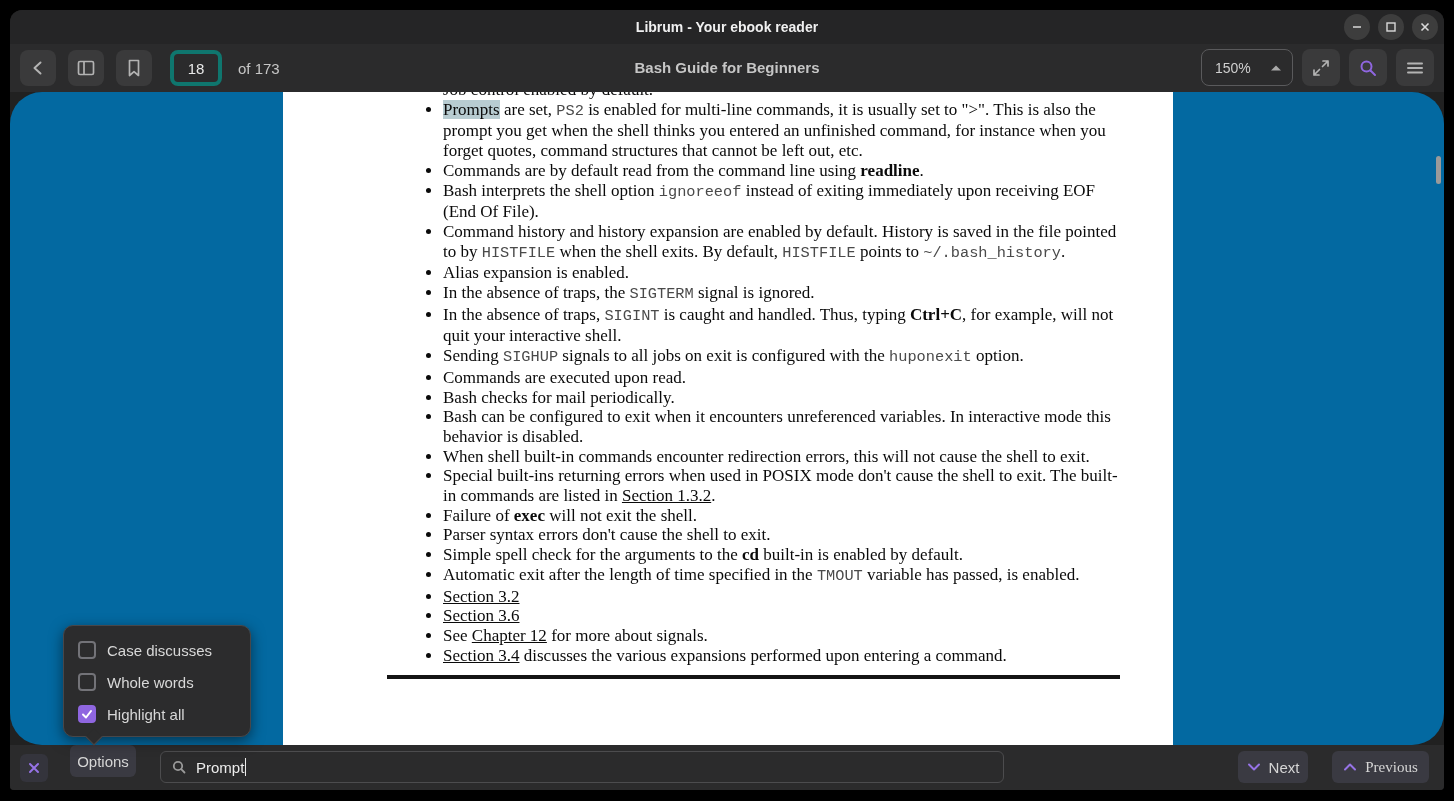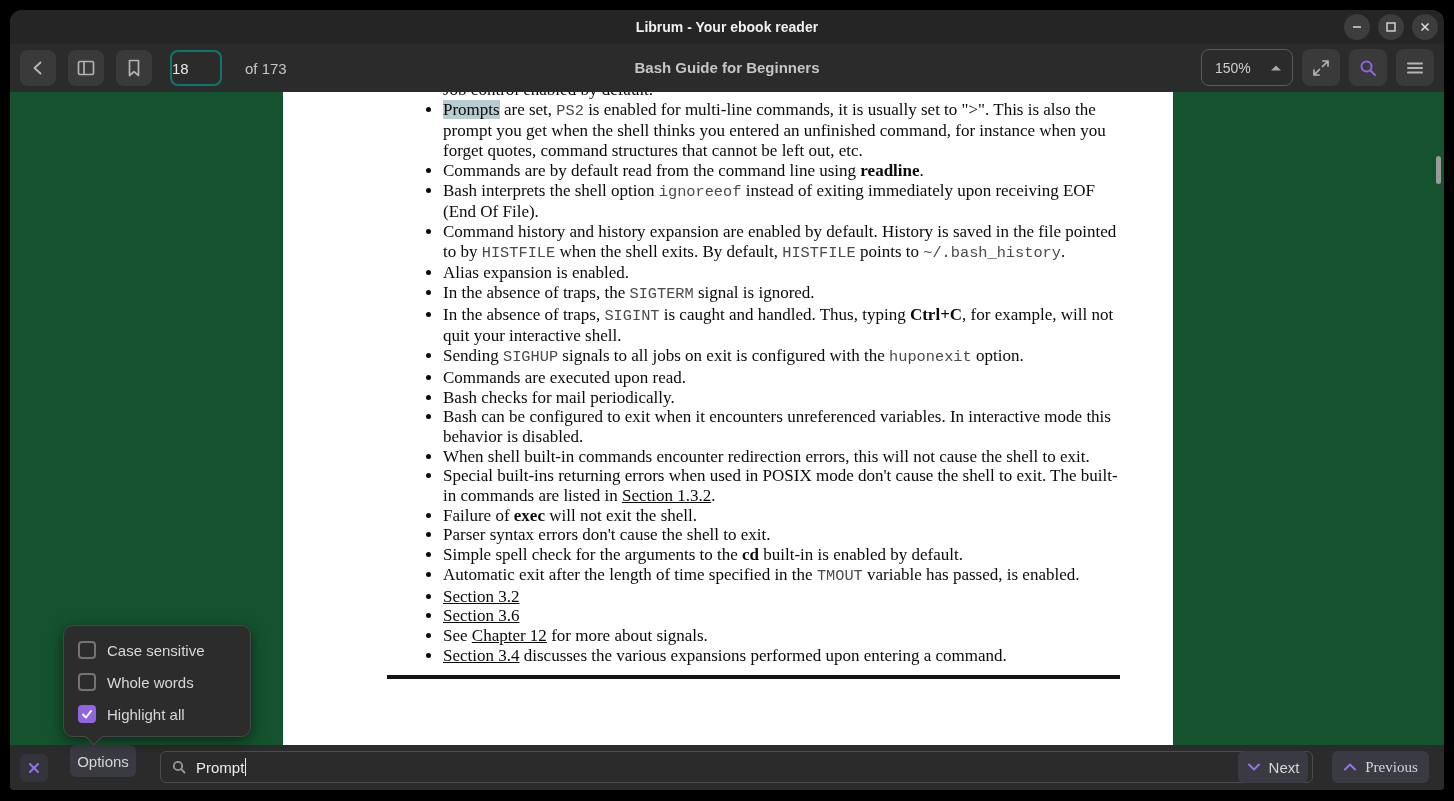--- a/index.html
+++ b/index.html
@@ -19,33 +19,33 @@
   .win-btn svg { display:block; }
 
   
   .toolbar { position:absolute; left:0; top:34px; width:100%; height:48px; background:#2b2b2c; }
   .tb-left { position:absolute; left:10px; top:6px; display:flex; align-items:center; }
   .tb-right { position:absolute; right:10px; top:5px; display:flex; align-items:center; gap:9px; }
   .tb-btn { width:36px; height:36px; border-radius:8px; background:#3a3a3b; border:none;
             display:flex; align-items:center; justify-content:center; cursor:pointer; }
   .tb-btn + .tb-btn { margin-left:12px; }
   .page-input { margin-left:18px; width:52px; height:36px; background:transparent;
-                border:2px solid #0f766e; border-radius:8px; color:#e8e8e8; font-size:15px;
-                text-align:left; font-family:inherit; }
-  .page-count { margin-left:23px; color:#c6c6c6; font-size:15px; }
+                border:4px solid #0f766e; border-radius:8px; color:#e8e8e8; font-size:15px;
+                text-align:center; font-family:inherit; }
+  .page-count { margin-left:16px; color:#c6c6c6; font-size:15px; }
   .book-title { position:absolute; left:0; right:0; top:0; height:48px; line-height:48px;
                 text-align:center; color:#c6c6c6; font-weight:bold; font-size:15px; pointer-events:none; }
   .zoom-box { width:92px; height:37px; border:1px solid #5a5a5c; border-radius:8px;
               display:flex; align-items:center; padding:0 10px 0 13px; cursor:pointer; }
   .zoom-box .zv { color:#cfcfcf; font-size:14px; flex:1; }
   .tb-sq { width:38px; height:37px; border-radius:8px; background:#3a3a3b; border:none;
            display:flex; align-items:center; justify-content:center; cursor:pointer; }
 
   
-  .content { position:absolute; left:0; top:82px; width:100%; height:653px; background:#14532d; overflow:hidden; }
+  .content { position:absolute; left:0; top:82px; width:100%; height:653px; background:#0369a1; overflow:hidden;border-radius:32px; }
   .page { position:absolute; left:273px; top:0; width:890px; height:653px; background:#ffffff; overflow:hidden; }
   .doc { position:relative; margin-top:-12px; padding:0 53px 0 104px; color:#0a0a0a;
          font-family:"Liberation Serif","DejaVu Serif",serif; font-size:17px; line-height:19.7px; }
   .doc ul { list-style:disc; padding-left:56px; margin:0; }
   .doc ul.links { margin:0; }
   .doc .more { margin:20px 0; }
   .doc .mono { font-family:"Liberation Mono","DejaVu Sans Mono",monospace; font-size:0.9em; color:#4a4a4a; }
   .doc .b { font-weight:bold; }
   .doc a.doclink { color:#0a0a0a; text-decoration:underline; cursor:pointer; }
   .doc .hl { background:var(--highlight,#b8ccd1); }
@@ -66,21 +66,21 @@
                 border-right:1px solid #47474a; border-bottom:1px solid #47474a; transform:rotate(45deg); }
 
   
   .bottombar { position:absolute; left:0; bottom:0; width:100%; height:45px; background:#2b2b2c; z-index:10; }
   .bb-close { position:absolute; left:10px; top:9px; width:28px; height:28px; border-radius:6px;
               background:#34343c; border:none; display:flex; align-items:center; justify-content:center; cursor:pointer; }
   .bb-btn { height:32px; border-radius:6px; background:#3a3a42; border:none; color:#d5d5d5;
             font-size:15px; font-family:inherit; cursor:pointer; display:flex; align-items:center;
             justify-content:center; gap:8px; }
   .bb-options { position:absolute; left:60px; top:0; width:66px;border-radius:6px; }
-  .searchbox { position:absolute; left:150px; top:6px; width:1153px; height:32px;
+  .searchbox { position:absolute; left:150px; top:6px; width:844px; height:32px;
                border:1px solid #4c4c4e; border-radius:6px; display:flex; align-items:center;
                padding:0 10px; cursor:text; }
   .searchbox .query { color:#ececec; font-size:15px; margin-left:9px; }
   .caret { display:inline-block; width:1px; height:18px; background:#ececec; vertical-align:-3px; margin-left:1px; }
   .bb-next { position:absolute; left:1228px; top:6px; width:70px; }
   .bb-prev { position:absolute; left:1322px; top:6px; width:97px;font-family:Liberation Serif, serif; }
 </style>
 </head>
 <body>
 
@@ -192,21 +192,21 @@
           <hr class="doc-rule">
         </div>
       </div>
       <div class="scroll-thumb"></div>
     </div>
 
     <div class="popup">
       <div id="popup-options">
           <div class="popup-row">
             <span class="cbx"></span>
-            <span class="lbl">Case sensitive</span>
+            <span class="lbl">Case discusses</span>
           </div>
           <div class="popup-row">
             <span class="cbx"></span>
             <span class="lbl">Whole words</span>
           </div>
           <div class="popup-row">
             <span class="cbx checked">
               <svg width="12" height="12" viewBox="0 0 24 24">
                 <polyline points="4 13 10 19 20 6" fill="none" stroke="#ffffff" stroke-width="4" stroke-linecap="round" stroke-linejoin="round"></polyline>
               </svg>

